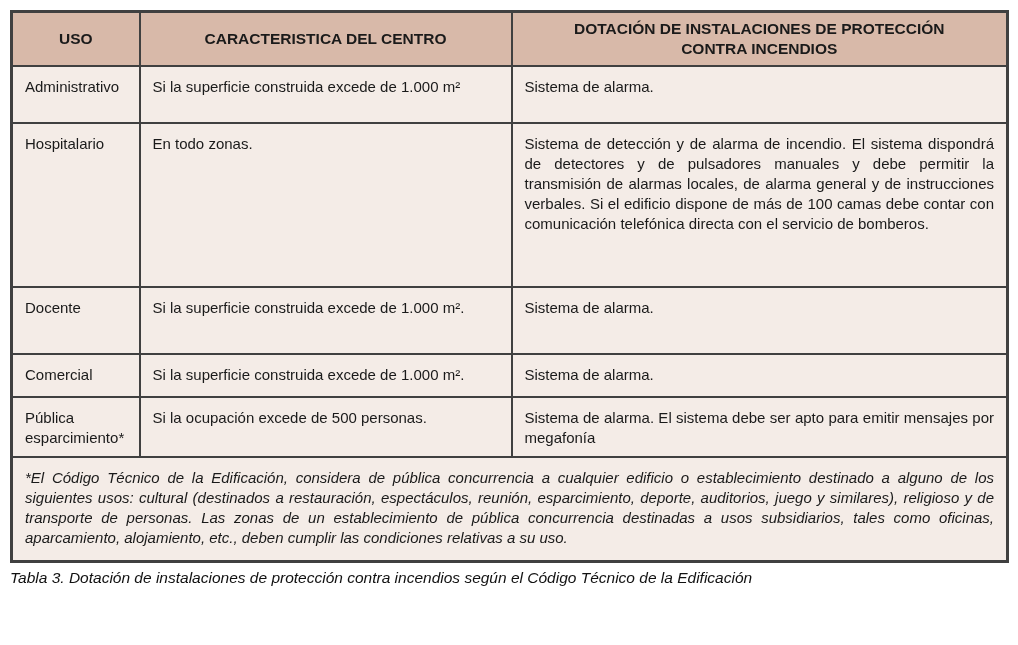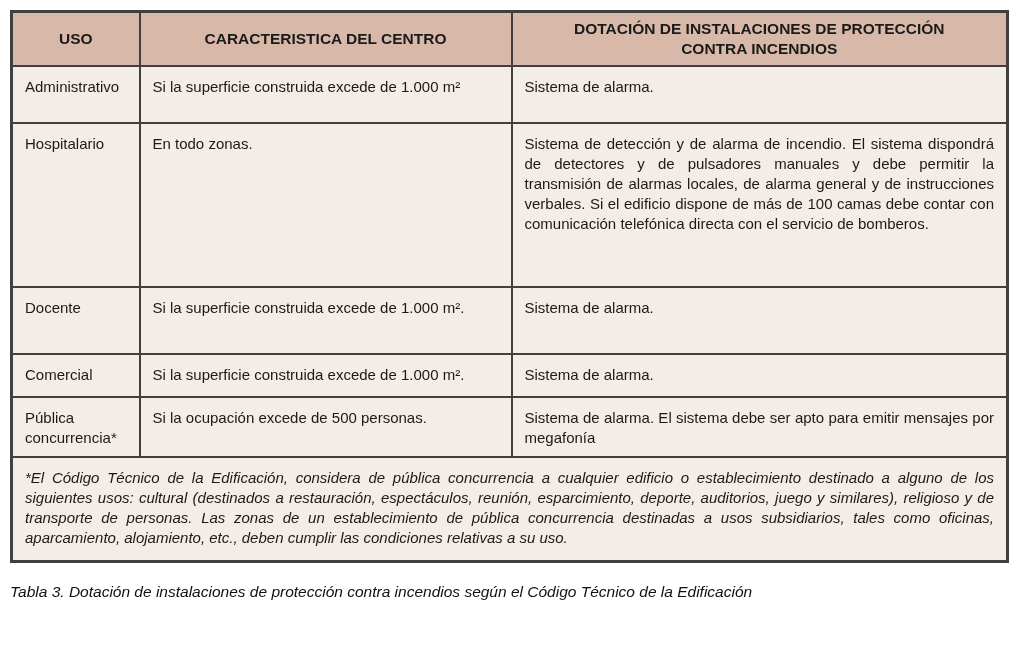--- a/index.html
+++ b/index.html
@@ -59,21 +59,21 @@
   tr.r-foot{height:104px;}
   td.dot{text-align:justify;}
   td.foot{
     font-style:italic;
     font-size:15px;
     line-height:24px;
     text-align:justify;
     padding:10px 10px 8px 10px;
   }
   .caption{
-    margin:20px 0 0 10px;
+    margin:6px 0 0 10px;
     font-style:italic;
     font-size:15.5px;
     color:#111111;
   }
 </style>
 </head>
 <body>
 
 <div class="page">
 
@@ -106,21 +106,21 @@
         <td class="uso">Docente</td>
         <td class="car">Si la superficie construida excede de 1.000 m².</td>
         <td class="dot">Sistema de alarma.</td>
       </tr>
       <tr class="r4">
         <td class="uso">Comercial</td>
         <td class="car">Si la superficie construida excede de 1.000 m².</td>
         <td class="dot">Sistema de alarma.</td>
       </tr>
       <tr class="r5">
-        <td class="uso">Pública concurrencia*</td>
+        <td class="uso">Pública esparcimiento*</td>
         <td class="car">Si la ocupación excede de 500 personas.</td>
         <td class="dot">Sistema de alarma. El sistema debe ser apto para emitir mensajes por megafonía</td>
       </tr>
       <tr class="r-foot">
         <td class="foot" colspan="3">*El Código Técnico de la Edificación, considera de pública concurrencia a cualquier edificio o establecimiento destinado a alguno de los siguientes usos: cultural (destinados a restauración, espectáculos, reunión, esparcimiento, deporte, auditorios, juego y similares), religioso y de transporte de personas. Las zonas de un establecimiento de pública concurrencia destinadas a usos subsidiarios, tales como oficinas, aparcamiento, alojamiento, etc., deben cumplir las condiciones relativas a su uso.</td>
       </tr>
     </tbody>
   </table>
 
   <div class="caption">Tabla 3. Dotación de instalaciones de protección contra incendios según el Código Técnico de la Edificación</div>

